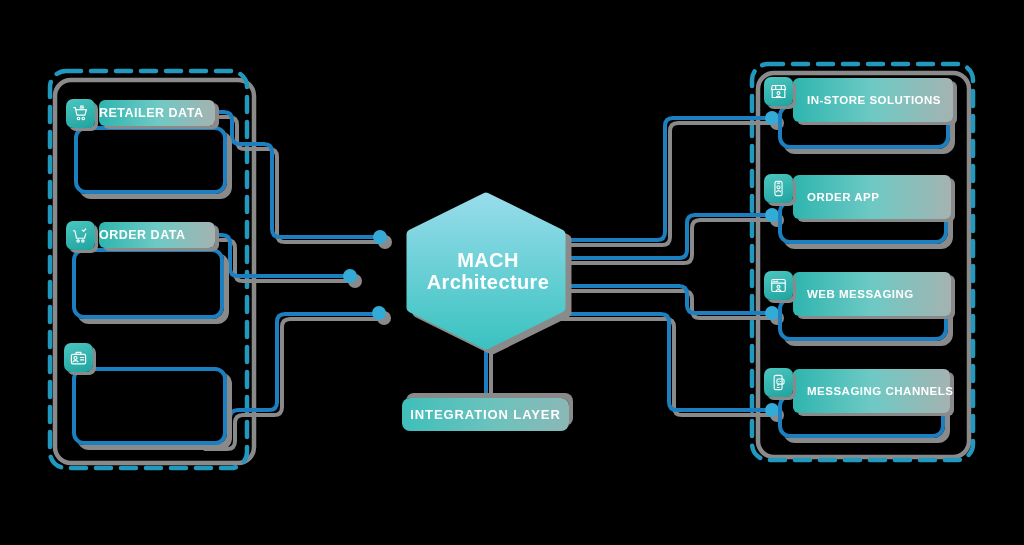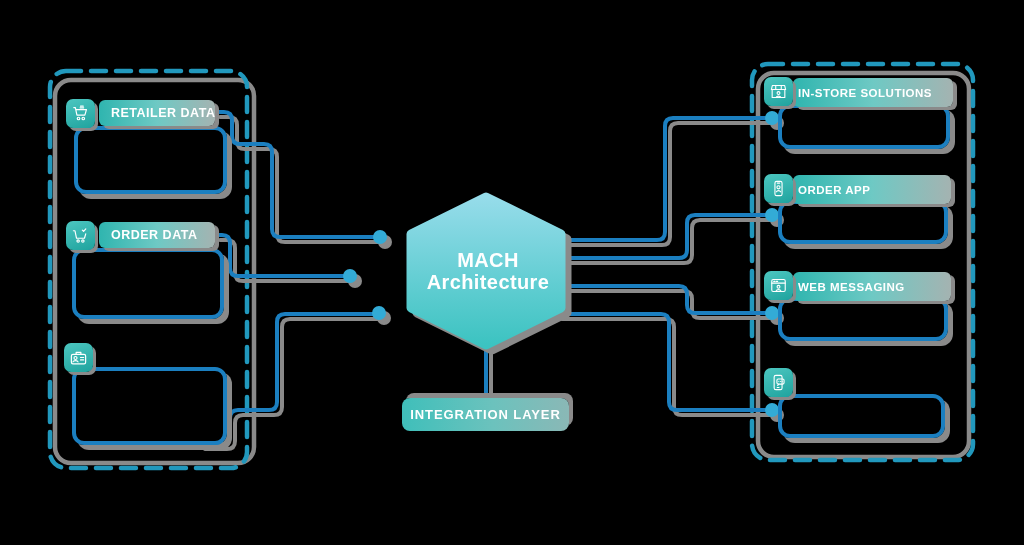--- a/index.html
+++ b/index.html
@@ -10,24 +10,24 @@
   
   .tile{position:absolute;width:29px;height:29px;border-radius:7px;
         background:linear-gradient(160deg,#4cc6c0 0%,#1fa39e 100%);
         box-shadow:3px 3px 0 #8a8a8a;display:flex;align-items:center;justify-content:center;z-index:6;}
   .tile svg{width:19px;height:19px;display:block;}
 
   
   .plate{position:absolute;height:26px;border-radius:6px;
          background:linear-gradient(90deg,#2fb5af 0%,#6ec9c4 50%,#a4b3b1 100%);
          box-shadow:4px 3px 0 #8a8a8a;color:#fff;font-weight:700;font-size:12.5px;
-         letter-spacing:.5px;display:flex;align-items:center;padding-left:12px;
+         letter-spacing:.5px;display:flex;align-items:center;
          box-sizing:border-box;z-index:5;white-space:nowrap;}
   .plate::before{content:"";position:absolute;left:-6px;top:12px;width:4px;height:3px;background:#45c0ba;}
-  .plate.small{font-size:11.5px;height:29px;padding-left:5px;}
+  .plate.small{font-size:11.5px;height:44px;padding-left:14px;}
 
   
   .databox{position:absolute;border:4px solid #1b7fc0;border-radius:12px;
            box-shadow:5px 5px 0 #8a8a8a;z-index:4;background:transparent;}
 
   
   .tile-l0{left:66px;top:99px;}   .plate-l0{left:99px;top:100px;width:116px;}
   .box-l0{left:74px;top:126px;width:145px;height:60px;}
   .tile-l1{left:66px;top:221px;}  .plate-l1{left:99px;top:222px;width:116px;}
   .box-l1{left:72px;top:248px;width:144px;height:63px;}
@@ -202,15 +202,16 @@
 
   <div class="tile tile-r3">
     <svg viewBox="0 0 24 24" fill="none" stroke="#fff" stroke-width="1.4" stroke-linecap="round" stroke-linejoin="round">
       <rect x="6.5" y="3" width="10" height="18" rx="2.2"></rect>
       <rect x="10" y="7.5" width="9" height="6.5" rx="1.6"></rect>
       <path d="M12.4 10.8h.01M14.5 10.8h.01M16.6 10.8h.01"></path>
       <path d="M12.3 14l-1.3 1.8"></path>
       <path d="M10.3 18.4h2.4"></path>
     </svg>
   </div>
+  <div class="plate small plate-r3">MESSAGING CHANNELS</div>
   <div class="databox box-r3"></div>
 
 </div>
 
 </body></html>

